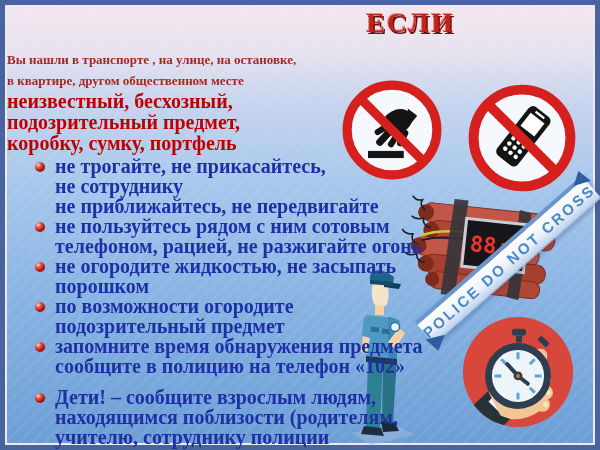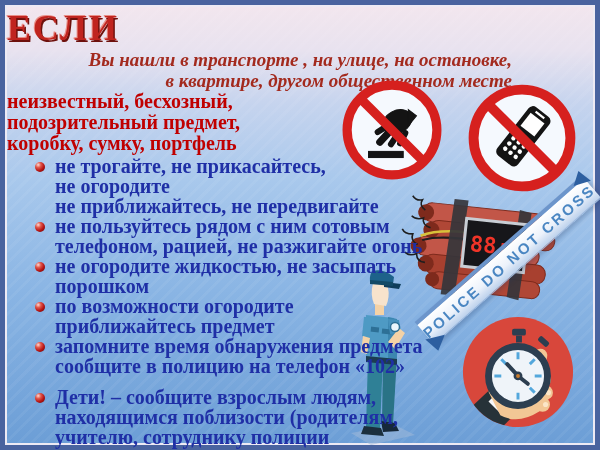--- a/index.html
+++ b/index.html
@@ -11,27 +11,27 @@
   .inner{
     position:absolute;left:5px;top:5px;right:5px;bottom:5px;
     border:2px solid #EDEAF4;
     background:linear-gradient(180deg,#F2E6EE 0%,#E8E2EF 10%,#C6D4EE 22%,#A8C8EC 40%,#8AB5E4 65%,#6C9ED6 100%);
   }
   .stripes{
     position:absolute;inset:0;pointer-events:none;
     background:repeating-linear-gradient(135deg,rgba(255,255,255,0.05) 0 3px,rgba(255,255,255,0) 3px 9px);
   }
   .title{
-    position:absolute;left:0;top:0;width:448px;margin:0;text-align:left;
-    font-size:36px;font-weight:bold;color:#C0241F;letter-spacing:2px;
+    position:absolute;left:0;top:0;width:448px;margin:0;text-align:right;
+    font-size:28px;font-weight:bold;color:#C0241F;letter-spacing:2px;
     text-shadow:1.5px 1.5px 0 #6E100C, -1px -1px 0 #E98F88;
   }
   .subtitle{
-    position:absolute;left:0;top:42px;width:505px;text-align:right;
-    font-size:19px;line-height:21px;font-weight:bold;color:#A32A1E;font-style:italic;
+    position:absolute;left:0;top:42px;width:505px;text-align:left;
+    font-size:13px;line-height:21px;font-weight:bold;color:#A32A1E;
   }
   .objects{
     position:absolute;left:0;top:84px;width:448px;text-align:left;
     font-size:20px;line-height:21px;font-weight:bold;color:#C00000;
   }
   .rules{position:absolute;left:28px;top:149px;width:340px;}
   .rule{position:relative;padding-left:20px;}
   .rule-line{font-size:20px;line-height:20px;font-weight:bold;color:#1F2FA6;white-space:nowrap;}
   .bullet{
     position:absolute;left:0;top:6px;width:10px;height:10px;border-radius:50%;
@@ -216,37 +216,37 @@
       <path d="M36,22 Q33,34 37,43 L49,45 Q53,36 51,27 Q49,18 42,19 Z" fill="#F7E3CC"></path>
       <path d="M33,21 L56,23 L57,16 Q46,7 36,10 Q32,13 33,21 Z" fill="#1D628A"></path>
       <polygon points="47,21 64,23 62,28 47,26" fill="#0F3D5A"></polygon>
       <polygon points="33,19 56,21 56,25 33,23" fill="#134A66"></polygon>
     </svg>
 
     <div class="rules">
       <div class="rule">
         <span class="bullet"></span>
         <div class="rule-line">не трогайте, не прикасайтесь,</div>
-        <div class="rule-line">не огородите</div>
+        <div class="rule-line">не сотруднику</div>
         <div class="rule-line">не приближайтесь, не передвигайте</div>
       </div>
       <div class="rule">
         <span class="bullet"></span>
         <div class="rule-line">не пользуйтесь рядом с ним сотовым</div>
         <div class="rule-line">телефоном, рацией, не разжигайте огонь</div>
       </div>
       <div class="rule">
         <span class="bullet"></span>
         <div class="rule-line">не огородите жидкостью, не засыпать</div>
         <div class="rule-line">порошком</div>
       </div>
       <div class="rule">
         <span class="bullet"></span>
         <div class="rule-line">по возможности огородите</div>
-        <div class="rule-line">приближайтесь предмет</div>
+        <div class="rule-line">подозрительный предмет</div>
       </div>
       <div class="rule">
         <span class="bullet"></span>
         <div class="rule-line">запомните время обнаружения предмета</div>
         <div class="rule-line">сообщите в полицию на телефон «102»</div>
       </div>
       <div class="rule children">
         <span class="bullet"></span>
         <div class="rule-line">Дети! – сообщите взрослым людям,</div>
         <div class="rule-line">находящимся поблизости (родителям,</div>

